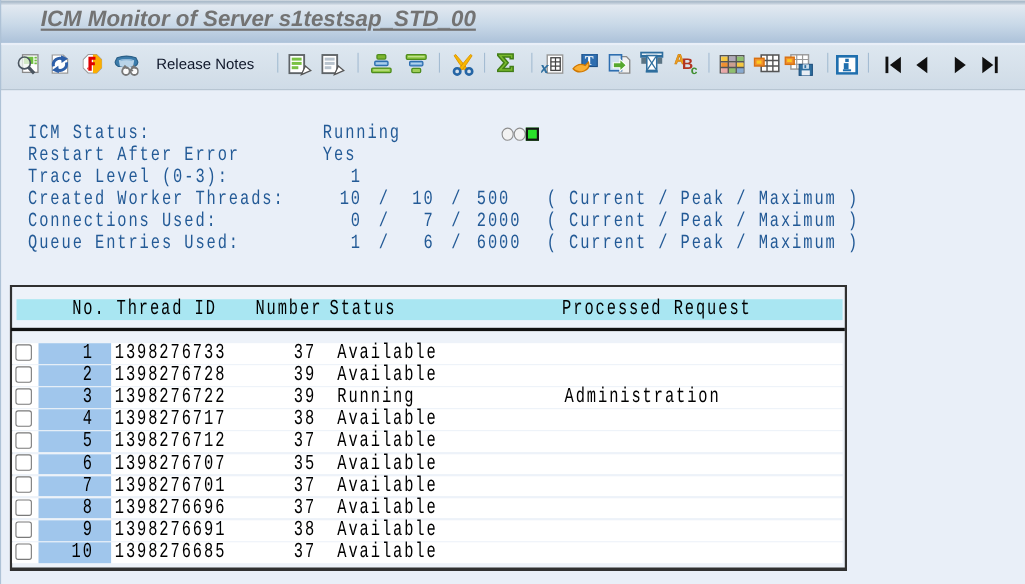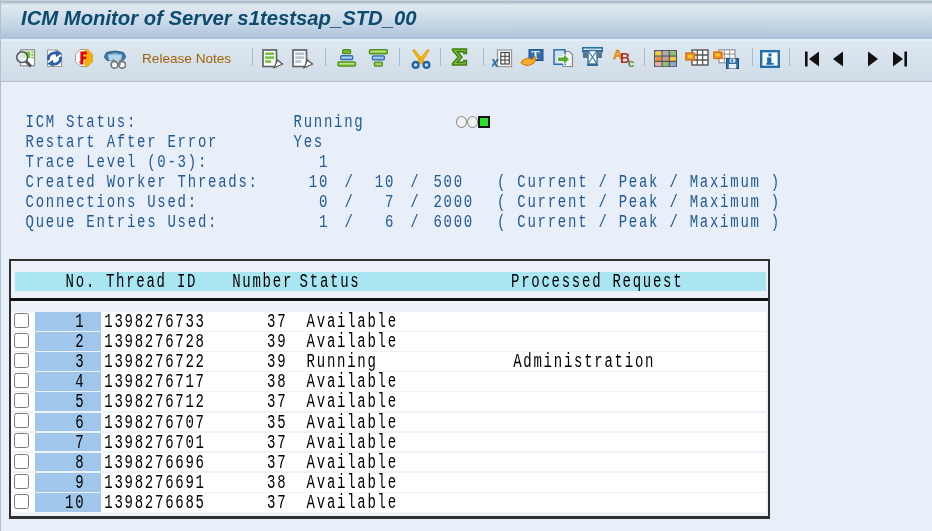--- a/index.html
+++ b/index.html
@@ -2,26 +2,26 @@
 <html><head>
 <meta charset="utf-8">
 <style>
   html,body{margin:0;padding:0;}
   #page{position:relative;width:932px;height:531px;background:#e9eff8;overflow:hidden;
         font-family:"Liberation Sans",sans-serif;}
   .abs{position:absolute;}
   #titlebar{left:0;top:0;width:932px;height:38.5px;
     background:linear-gradient(#e6eaef 0px,#a9bac9 1px,#b6c4d2 2.5px,#e2e9f1 5px,#c9d9e8 22px,#aec3da 38px);
     box-shadow:inset 1px 0 0 #9fb6cc;}
-  #titletext{left:21px;top:6.5px;font:italic bold 20.3px "Liberation Sans",sans-serif;color:#0c4a6e;}
+  #titletext{left:37px;top:6.5px;font:italic bold 20.3px "Liberation Sans",sans-serif;color:#737373;text-decoration:underline;}
   #toolbar{left:0;top:40.5px;width:932px;height:41px;
     background:linear-gradient(#dde7f0,#d5e0ea 60%,#cfdbe7);
     box-shadow:inset 1px 0 0 #9fb6cc;
     border-bottom:1.5px solid #b2c0cf;box-sizing:border-box;}
-  #relnotes{left:142px;top:51px;font:13.6px "Liberation Sans",sans-serif;color:#a16207;text-align:right;}
+  #relnotes{left:142px;top:51px;font:13.6px "Liberation Sans",sans-serif;color:#0f172a;text-align:right;}
   .sep{width:1px;height:18.5px;top:47.5px;background:#a4bcd2;}
   .mono{font-family:"Liberation Mono",monospace;font-size:14px;letter-spacing:1.74px;line-height:20px;white-space:pre;transform:scaleY(1.3);transform-origin:0 0;}
   .stat{color:#235a96;}
   .rr{text-align:right;}
   .rowband{left:10.6px;width:755.2px;height:18.8px;background:#fff;}
   .numcell{left:35.1px;width:65.8px;height:18.8px;background:#a0c6ec;}
   .cb{left:14.4px;width:13.0px;height:13.0px;background:#fff;border:1.4px solid #7a7a7a;border-radius:2.5px;}
   .rtxt{font-family:"Liberation Mono",monospace;font-size:14px;letter-spacing:1.74px;line-height:18.8px;white-space:pre;color:#000;transform:scaleY(1.39);transform-origin:0 0;}
 </style>
 </head>

